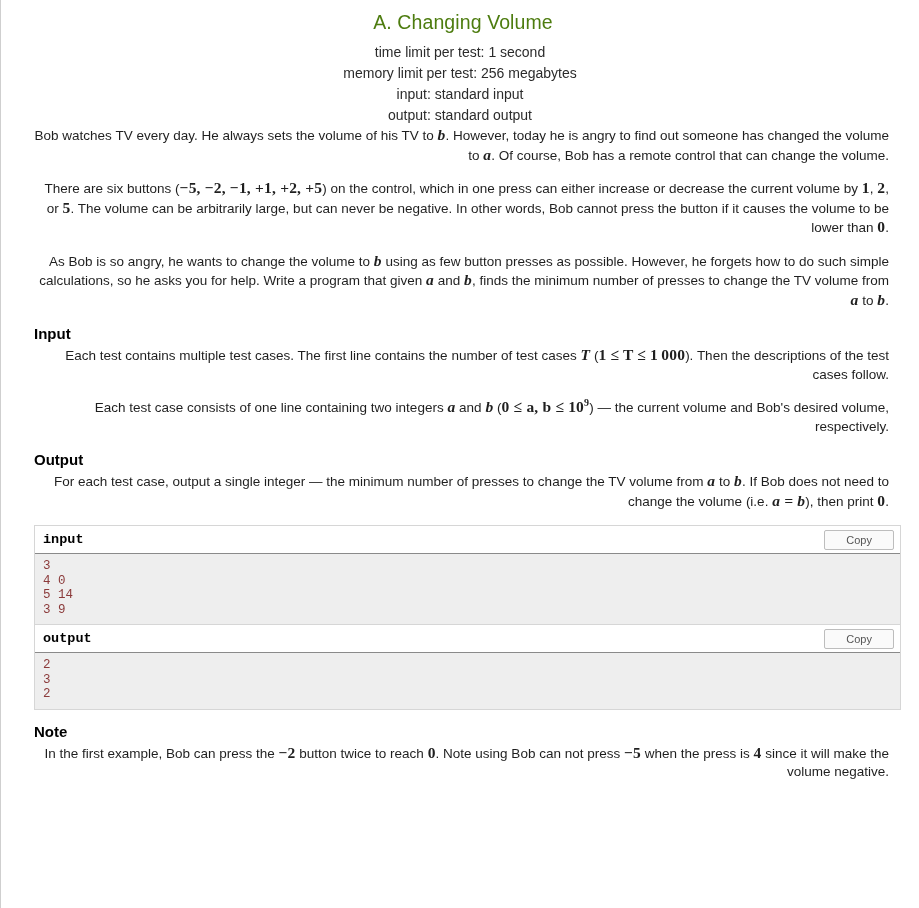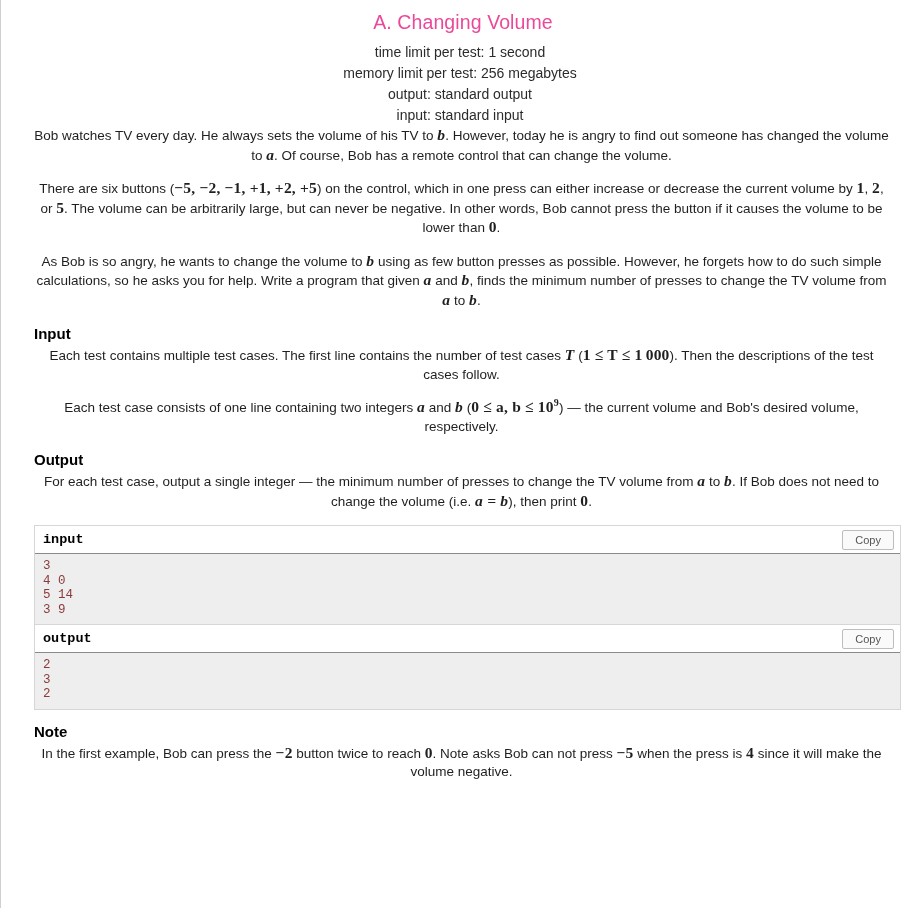--- a/index.html
+++ b/index.html
@@ -27,40 +27,40 @@
 
   
   .header {
     text-align: center;
     padding-top: 9px;
   }
   .title {
     font-size: 19.5px;
     font-weight: 400;
     line-height: 26px;
-    color: #ec4899;
+    color: #4d7c0f;
     margin: 0 0 7px 0;
     letter-spacing: 0.1px;
     padding-left: 6px;
   }
   .header .prop {
     font-size: 14px;
     line-height: 21px;
     color: #2b2b2b;
   }
 
   
   .body-wrap {
     padding: 0 18px 0 33px;
   }
   p.para {
     font-size: 13.5px;
     line-height: 18.5px;
     margin: 0 12px 14px 0;
-    text-align: center;
+    text-align: right;
     color: #1f1f1f;
   }
   .section-title {
     font-size: 15px;
     font-weight: bold;
     line-height: 20px;
     margin: 4px 0 2px 0;
     color: #000;
   }
   .section-title.tight { margin-top: 2px; }
@@ -115,21 +115,21 @@
   .copy-btn {
     position: absolute;
     right: 6px;
     top: 4px;
     font-size: 11px;
     line-height: 14px;
     color: #555;
     background: #fafafa;
     border: 1px solid #bdbdbd;
     border-radius: 2px;
-    padding: 2px 12px;
+    padding: 2px 21px;
     cursor: pointer;
     font-family: "Liberation Sans", sans-serif;
   }
   pre.io-content {
     margin: 0;
     background: #eeeeee;
     padding: 5px 8px 7px 8px;
     font-family: "Liberation Mono", "DejaVu Sans Mono", monospace;
     font-size: 12.5px;
     line-height: 14.5px;
@@ -144,22 +144,22 @@
 </style>
 </head>
 <body>
 
 <div class="problem-statement">
 
   <div class="header">
     <div class="title">A. Changing Volume</div>
     <div class="prop">time limit per test: 1 second</div>
     <div class="prop">memory limit per test: 256 megabytes</div>
+    <div class="prop">input: standard input</div>
     <div class="prop">output: standard output</div>
-    <div class="prop">input: standard input</div>
   </div>
 
   <div class="body-wrap">
 
     <div>
       <p class="para"><span>Bob watches TV every day. He always sets the volume of his TV to </span><span class="m">b</span><span>. However, today he is angry to find out someone has changed the volume to </span><span class="m">a</span><span>. Of course, Bob has a remote control that can change the volume.</span></p>
 
       <p class="para"><span>There are six buttons (</span><span class="mn">−5, −2, −1, +1, +2, +5</span><span>) on the control, which in one press can either increase or decrease the current volume by </span><span class="mn">1</span><span>, </span><span class="mn">2</span><span>, or </span><span class="mn">5</span><span>. The volume can be arbitrarily large, but can never be negative. In other words, Bob cannot press the button if it causes the volume to be lower than </span><span class="mn">0</span><span>.</span></p>
 
       <p class="para"><span>As Bob is so angry, he wants to change the volume to </span><span class="m">b</span><span> using as few button presses as possible. However, he forgets how to do such simple calculations, so he asks you for help. Write a program that given </span><span class="m">a</span><span> and </span><span class="m">b</span><span>, finds the minimum number of presses to change the TV volume from </span><span class="m">a</span><span> to </span><span class="m">b</span><span>.</span></p>
@@ -201,19 +201,19 @@
 3
 2</pre>
         </div>
 
       </div>
     </div>
 
     <div class="note-section">
       <div class="section-title">Note</div>
 
-      <p class="para"><span>In the first example, Bob can press the </span><span class="mn">−2</span><span> button twice to reach </span><span class="mn">0</span><span>. Note asks Bob can not press </span><span class="mn">−5</span><span> when the press is </span><span class="mn">4</span><span> since it will make the volume negative.</span></p>
+      <p class="para"><span>In the first example, Bob can press the </span><span class="mn">−2</span><span> button twice to reach </span><span class="mn">0</span><span>. Note using Bob can not press </span><span class="mn">−5</span><span> when the press is </span><span class="mn">4</span><span> since it will make the volume negative.</span></p>
 
 
     </div>
 
   </div>
 </div>
 
 </body></html>

